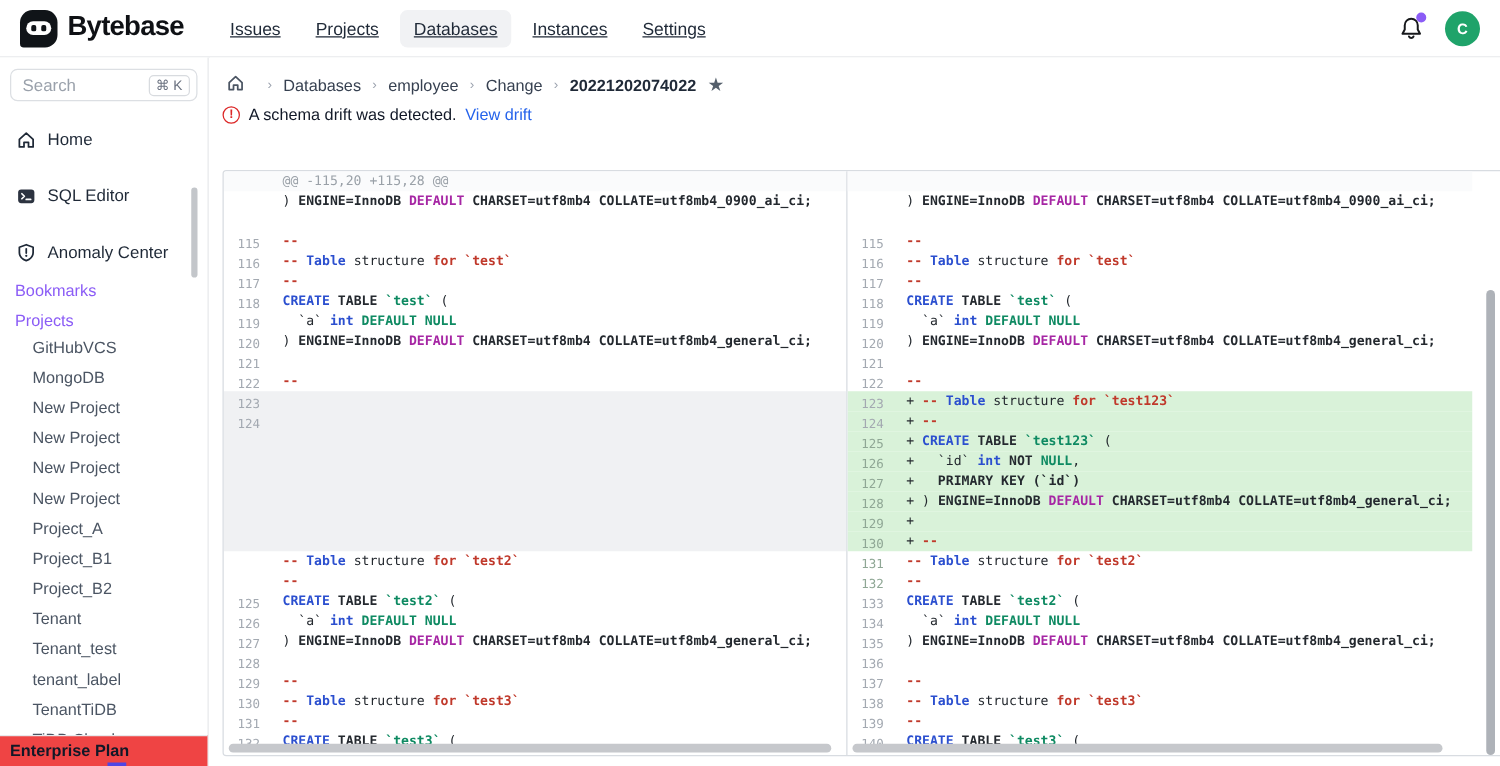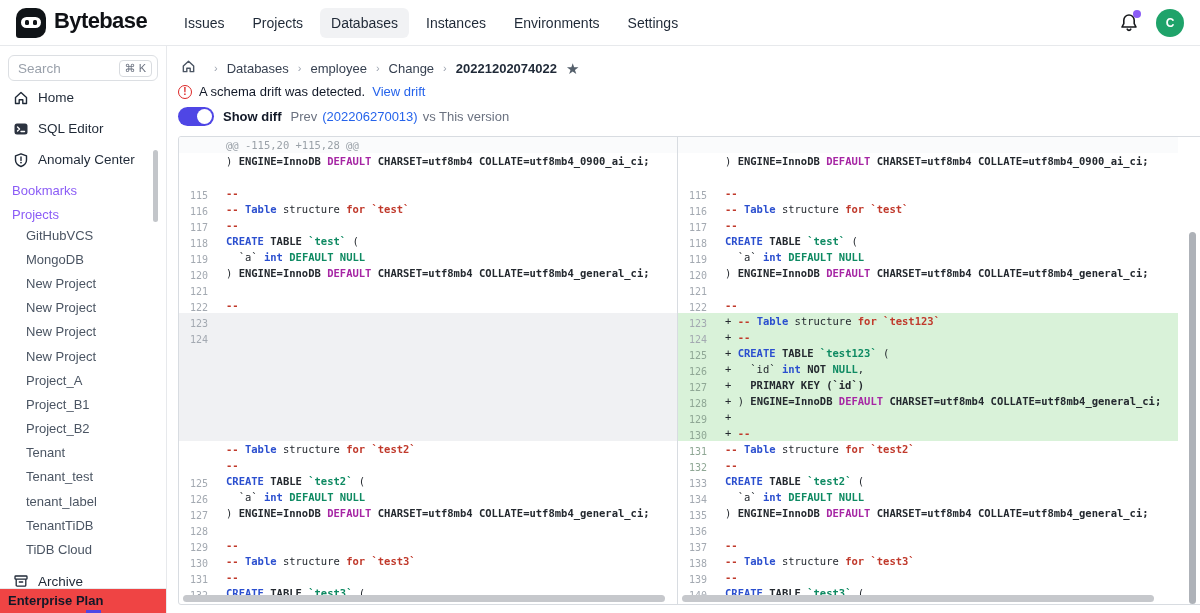--- a/index.html
+++ b/index.html
@@ -9,39 +9,39 @@
   
   .topbar { position:absolute; top:0; left:0; right:0; height:46px; background:#fff;
     border-bottom:1px solid #e7e9ec; display:flex; align-items:center; padding:0 16px; }
   .brand { display:flex; align-items:flex-start; gap:8px; margin-right:26px; }
   .logo-mark { width:30px; height:30px; background:#101418; border-radius:10px 10px 10px 3px; position:relative; }
   .logo-face { position:absolute; left:5px; top:9px; width:20px; height:11px; background:#fff; border-radius:6px; }
   .logo-eye { position:absolute; top:3px; width:4px; height:5px; background:#101418; border-radius:1.5px; }
   .logo-eye.l { left:4px; } .logo-eye.r { right:4px; }
   .brand-name { font-size:22px; font-weight:800; color:#0f1115; letter-spacing:-0.6px; }
   .nav { display:flex; align-items:center; gap:6px; }
-  .nav-item { font-size:14px; color:#1f2937; padding:7px 11px; border-radius:6px; cursor:pointer; white-space:nowrap; }
+  .nav-item { font-size:14px; color:#1f2937; padding:7px 11px; border-radius:6px; cursor:pointer; white-space:nowrap;text-decoration:underline; }
   .nav-item.active { background:#f1f2f4; }
   .top-right { margin-left:auto; display:flex; align-items:center; gap:16px; }
   .bell-wrap { position:relative; width:22px; height:22px; }
   .notif-dot { position:absolute; top:-2px; right:-1px; width:8px; height:8px; border-radius:50%; background:#8b5cf6; }
   .avatar { width:28px; height:28px; border-radius:50%; background:#1fa36a; color:#fff;
     display:flex; align-items:center; justify-content:center; font-size:12px; font-weight:700; }
 
   
   .sidebar { position:absolute; top:46px; left:0; width:167px; bottom:0; border-right:1px solid #e7e9ec;
     background:#fff; padding:9px 8px 0 8px; }
   .search-box { display:flex; align-items:center; justify-content:space-between; border:1px solid #dcdfe3;
     border-radius:6px; height:26px; padding:0 5px 0 9px; }
   .search-box input { border:none; outline:none; width:78px; font-size:13.5px; color:#374151;
     font-family:"Liberation Sans", sans-serif; }
   .search-box input::placeholder { color:#9aa1ab; }
   .kbd { border:1px solid #d8dbdf; border-radius:4px; font-size:11px; color:#6b7280; padding:1px 5px; background:#fff; white-space:nowrap; }
   .side-item { display:flex; align-items:center; gap:9px; font-size:13.5px; color:#1f2937;
-    padding:6px 4px; margin-top:2px; cursor:pointer; }
+    padding:6px 4px; margin-top:16px; cursor:pointer; }
   .side-item:first-of-type { margin-top:8px; }
   .side-icon { width:17px; height:17px; display:flex; align-items:center; justify-content:center; }
   .side-label { font-size:13px; color:#8b5cf6; margin:9px 4px 1px 4px; }
   .proj { font-size:13px; color:#4b5563; padding:4.6px 4px 4.6px 18px; cursor:pointer; white-space:nowrap; }
   .archive-item { margin-top:5px; }
   .plan-bar { position:absolute; bottom:0; left:0; width:166px; border-top:1px solid #e7e9ec; background:#ef4444;
     height:25px; padding:4px 8px 0 8px; font-size:13px; font-weight:700; color:#111827; }
   .plan-accent { position:absolute; left:86px; bottom:0; width:15px; height:3px; background:#4f46e5; }
   .side-scroll { position:absolute; top:104px; right:8px; width:5px; height:72px; border-radius:3px; background:#c3c6ca; }
 
@@ -104,21 +104,20 @@
           <div class="logo-eye r"></div>
         </div>
     </div>
     <div class="brand-name">Bytebase</div>
   </div>
   <div class="nav">
       <div class="nav-item">Issues</div>
       <div class="nav-item">Projects</div>
       <div class="nav-item active">Databases</div>
       <div class="nav-item">Instances</div>
-      <div class="nav-item">Environments</div>
       <div class="nav-item">Settings</div>
     </div>
   <div class="top-right">
     <div class="bell-wrap">
       <svg width="22" height="22" viewBox="0 0 22 22">
         <path d="M11 3 a5.2 5.2 0 0 0 -5.2 5.2 v3.4 L4 15 h14 l-1.8-3.4 V8.2 A5.2 5.2 0 0 0 11 3 z" fill="none" stroke="#17191c" stroke-width="1.6" stroke-linejoin="round"></path>
         <path d="M9.2 17.2 a2 2 0 0 0 3.6 0" fill="none" stroke="#17191c" stroke-width="1.6" stroke-linecap="round"></path>
       </svg>
       <div class="notif-dot"></div>
     </div>
@@ -220,29 +219,20 @@
       </span>
     <span class="star">★</span>
   </div>
 
   <div class="alert-row">
     <span class="alert-icon">!</span>
     <span>A schema drift was detected.</span>
     <span class="link">View drift</span>
   </div>
 
-  <div class="toolbar">
-    <div class="toggle">
-      <div class="toggle-knob"></div>
-    </div>
-    <span class="toggle-label">Show diff</span>
-    <span class="muted">Prev</span>
-    <span class="link" style="margin-left:-4px;">(202206270013)</span>
-    <span class="muted" style="margin-left:-4px;">vs This version</span>
-  </div>
 
   <div class="diff">
     <div class="pane left">
       <div id="pane-left">
           <div class="drow hunk"><span class="num"></span><span class="code">@@ -115,20 +115,28 @@</span></div>
           <div class="drow"><span class="num">115</span><span class="code"><span class="tk-p">) </span><span class="tk-b">ENGINE=InnoDB </span><span class="tk-mg">DEFAULT </span><span class="tk-b">CHARSET=utf8mb4 </span><span class="tk-b">COLLATE=utf8mb4_0900_ai_ci;</span></span></div>
           <div class="drow"><span class="num">116</span><span class="code"></span></div>
           <div class="drow"><span class="num">117</span><span class="code"><span class="tk-rd">--</span></span></div>
           <div class="drow"><span class="num">118</span><span class="code"><span class="tk-rd">-- </span><span class="tk-kb">Table </span><span class="tk-p">structure </span><span class="tk-rd">for </span><span class="tk-rd">`test`</span></span></div>
           <div class="drow"><span class="num">119</span><span class="code"><span class="tk-rd">--</span></span></div>

